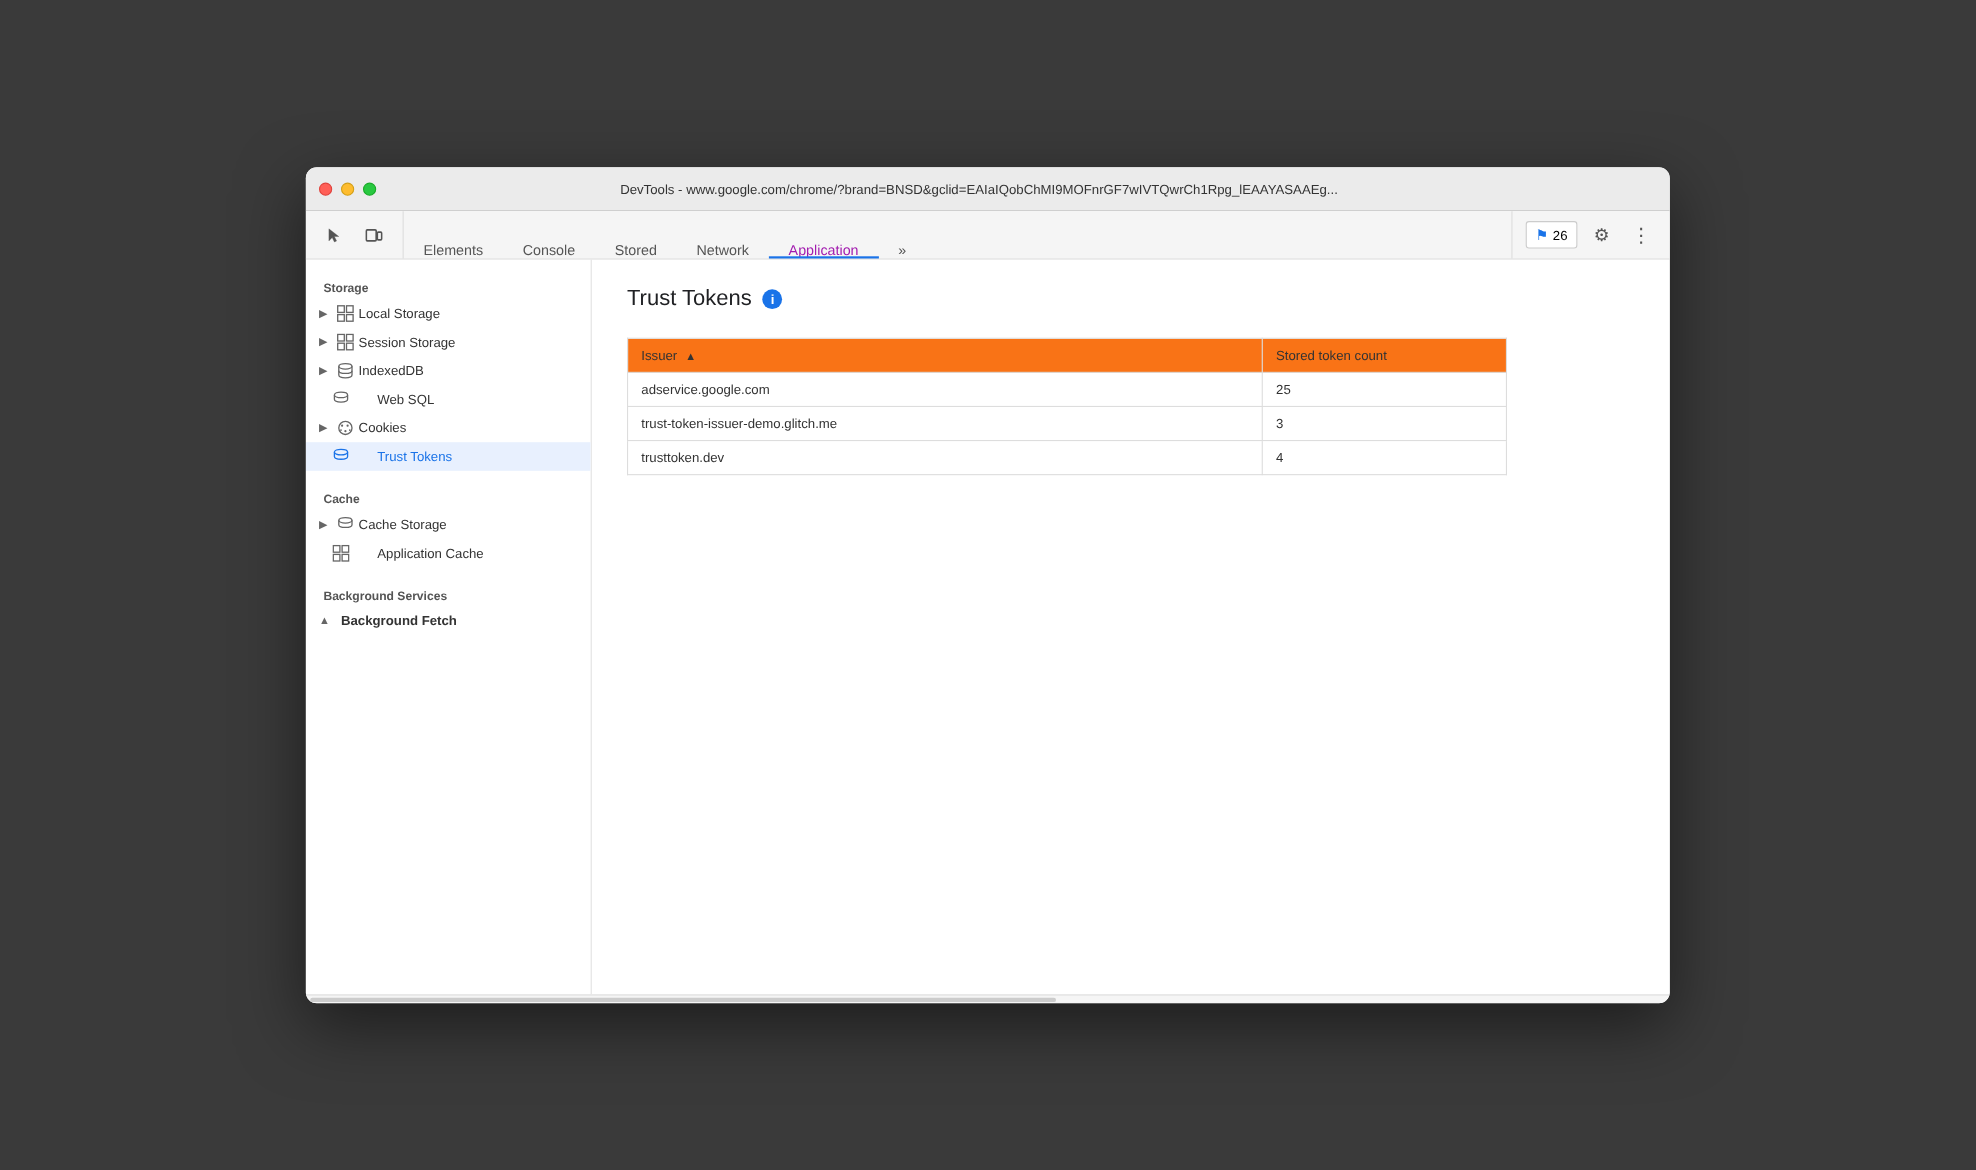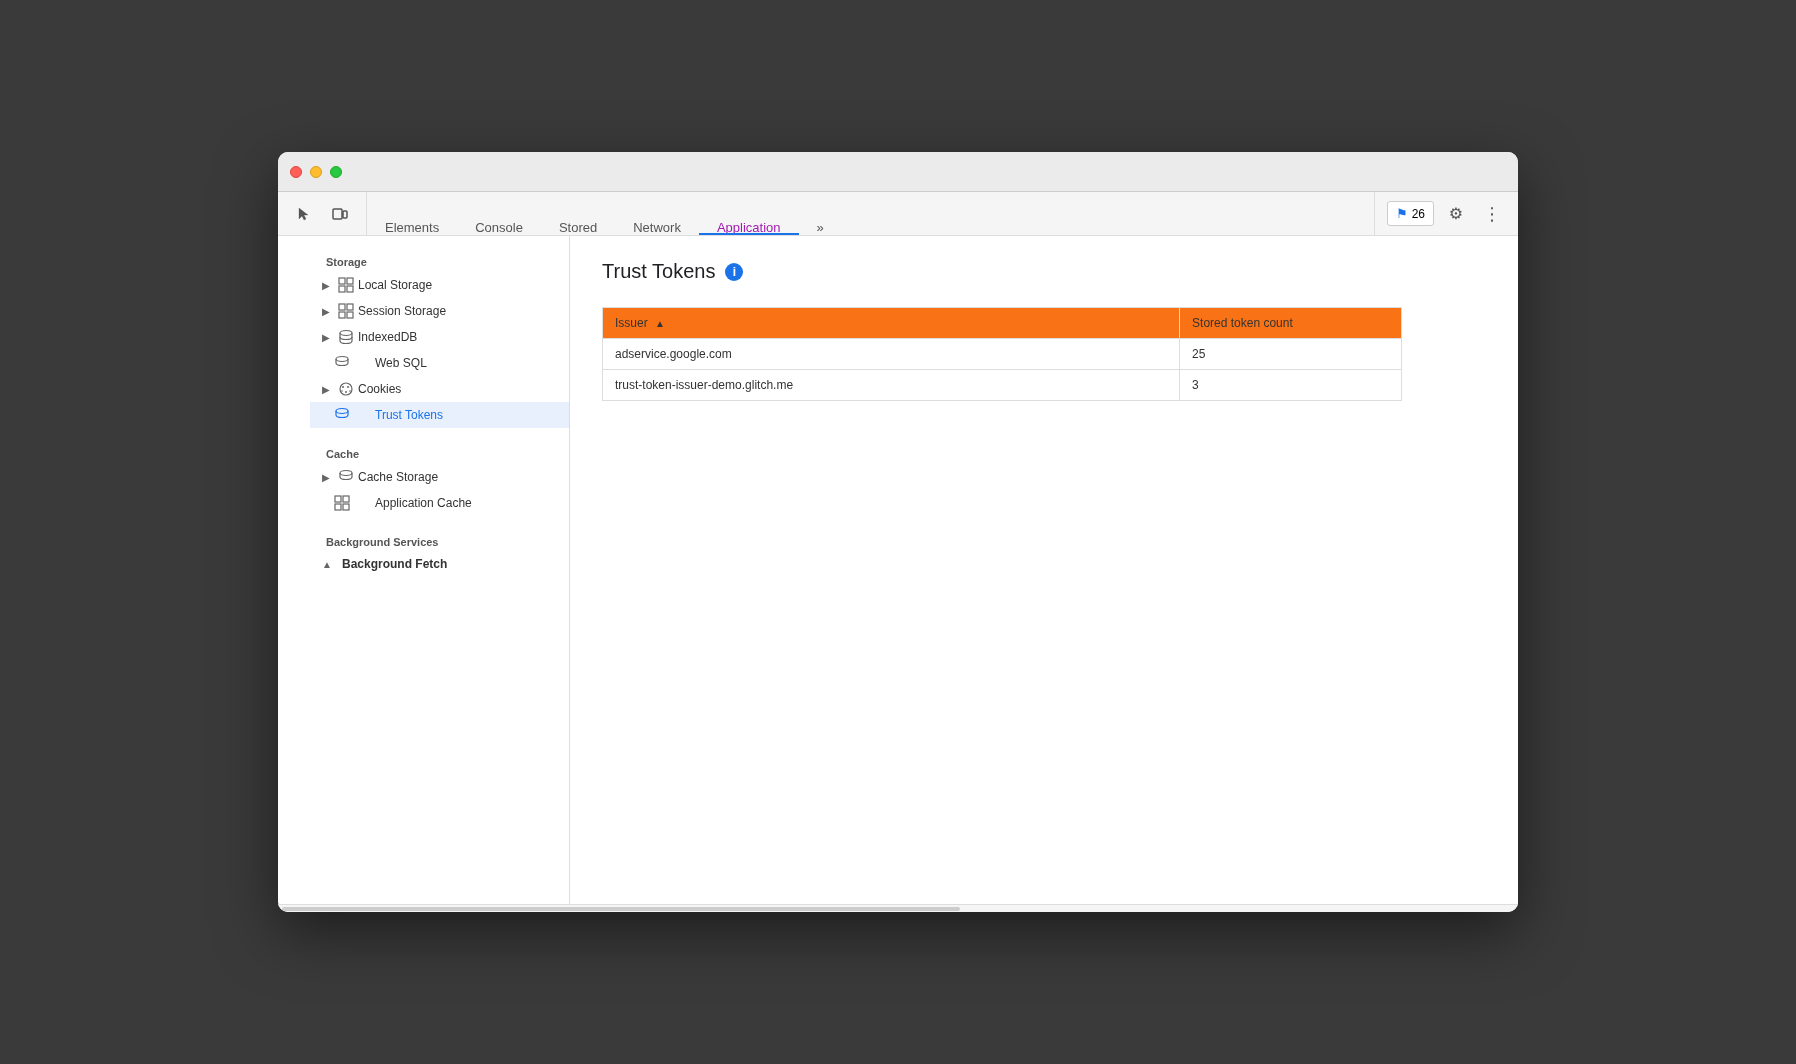--- a/index.html
+++ b/index.html
@@ -135,21 +135,20 @@
       justify-content: center;
       cursor: pointer;
       font-size: 18px;
       color: #555;
     }
     
     .devtools-body {
       display: flex;
       flex: 1;
       overflow: hidden;
-      margin-left: 32px;
     }
     
     .sidebar {
       width: 260px;
       border-right: 1px solid #ddd;
       background: #fff;
       overflow-y: auto;
       flex-shrink: 0;
       padding: 12px 0;
     }
@@ -268,20 +267,21 @@
 <body>
 
 <div class="window">
 
   <div class="titlebar">
     <div class="traffic-lights">
       <div class="traffic-light tl-red"></div>
       <div class="traffic-light tl-yellow"></div>
       <div class="traffic-light tl-green"></div>
     </div>
+    <span class="titlebar-text">DevTools - www.google.com/chrome/?brand=BNSD&amp;gclid=EAIaIQobChMI9MOFnrGF7wIVTQwrCh1Rpg_lEAAYASAAEg...</span>
   </div>
 
   <div class="devtools-toolbar">
     <div class="toolbar-icons">
       <div class="toolbar-icon-btn">
         <svg width="16" height="16" viewBox="0 0 16 16" fill="none">
           <path d="M3 2 L3 13 L6 10 L8 14 L10 13 L8 9 L12 9 Z" fill="#555" stroke="#555" stroke-width="0.3"></path>
         </svg>
       </div>
       <div class="toolbar-icon-btn">
@@ -444,20 +444,24 @@
         </thead>
         <tbody>
           <tr>
             <td>adservice.google.com</td>
             <td>25</td>
           </tr>
           <tr>
             <td>trust-token-issuer-demo.glitch.me</td>
             <td>3</td>
           </tr>
+          <tr>
+            <td>trusttoken.dev</td>
+            <td>4</td>
+          </tr>
         </tbody>
       </table>
     </div>
   </div>
 
   <div style="height:8px; border-top:1px solid #ddd; background:#f5f5f5; display:flex; align-items:center; padding:0 4px;">
     <div style="width:55%; height:4px; background:#ccc; border-radius:2px; margin-left:0;"></div>
   </div>
 </div>
 

